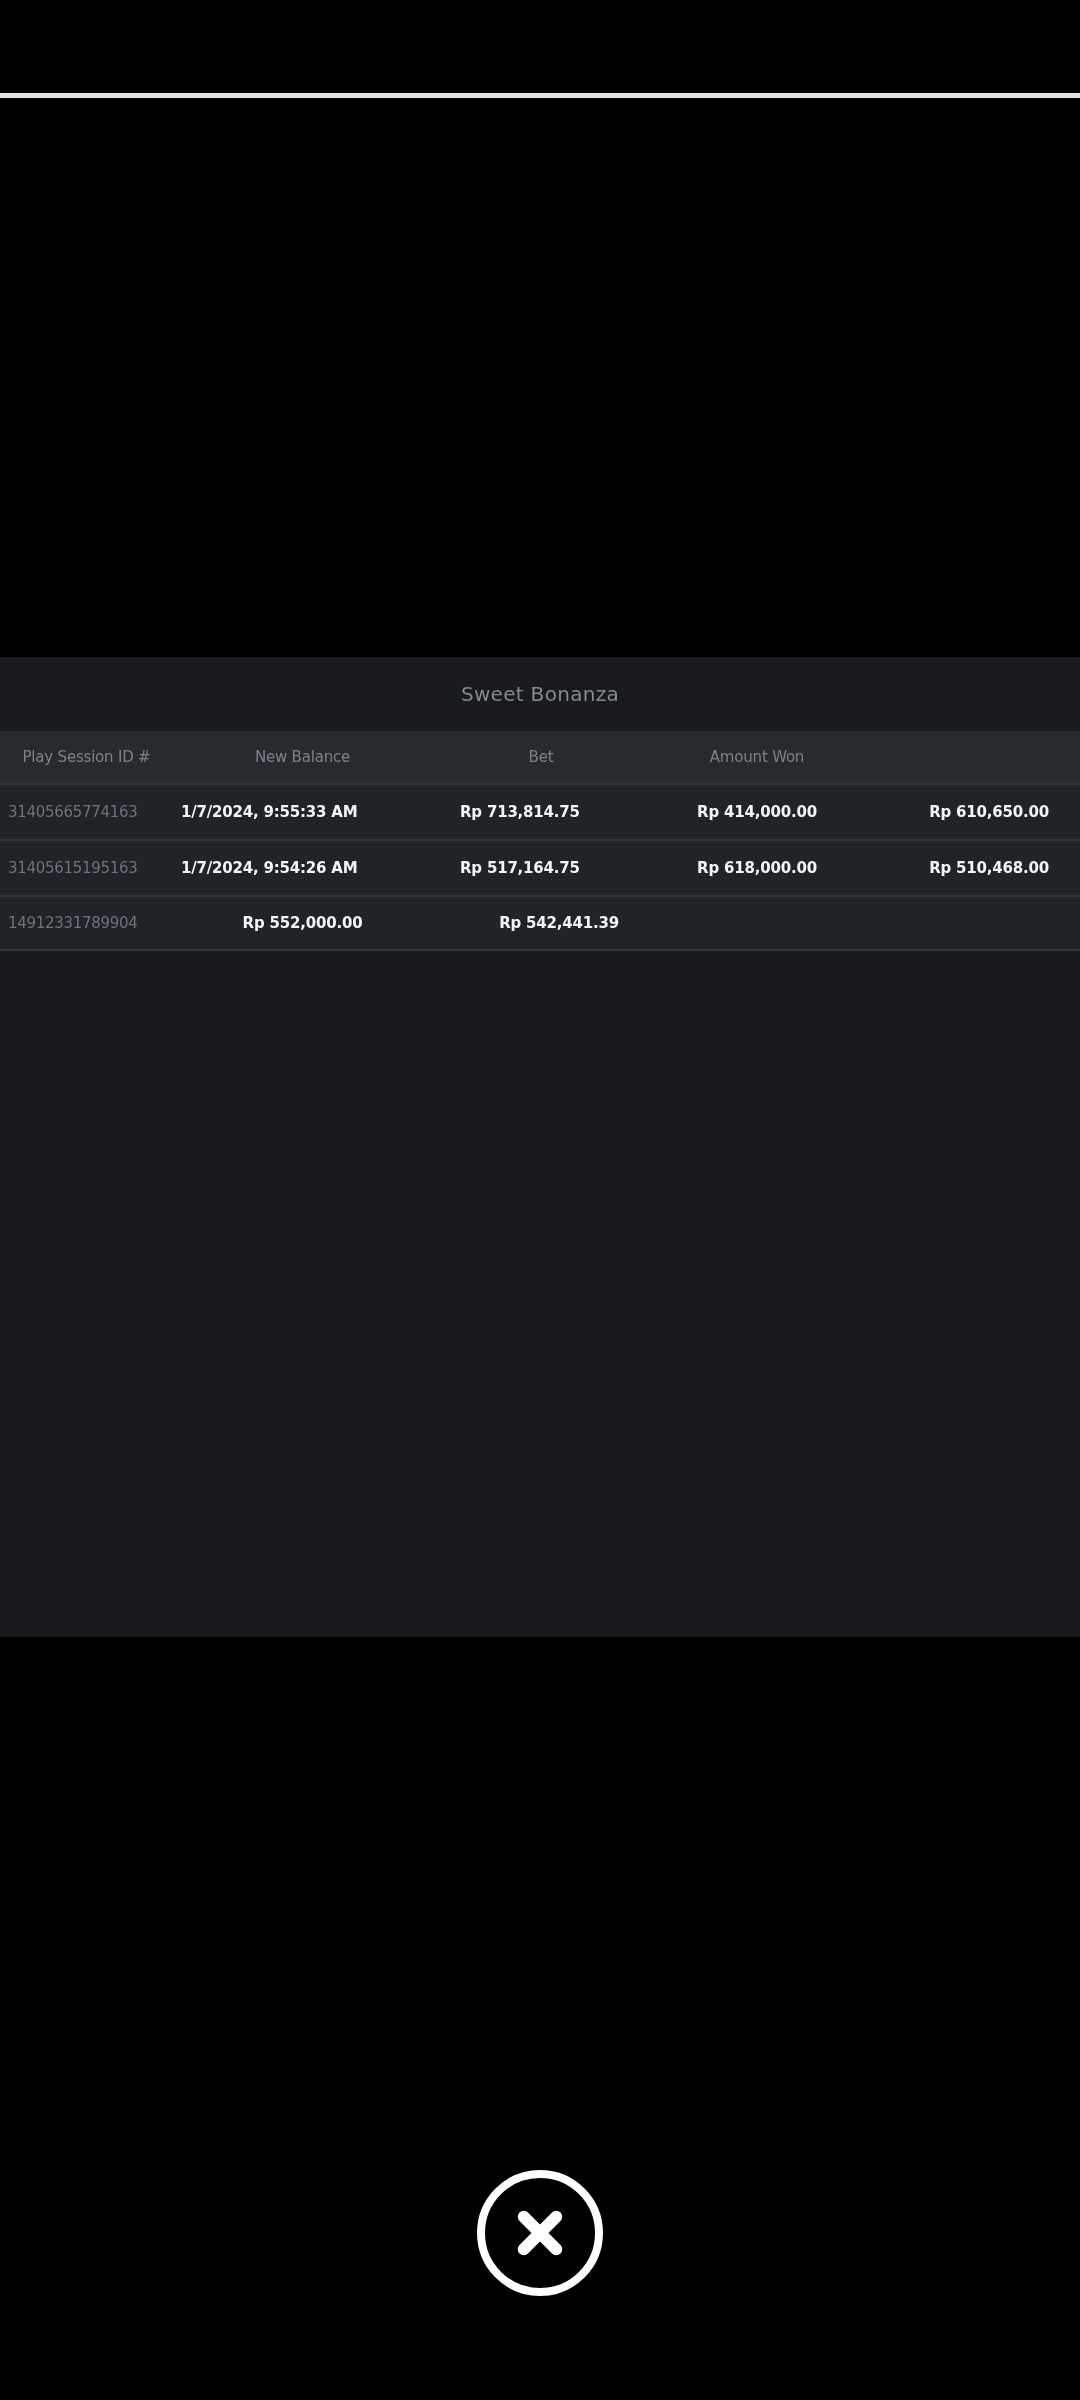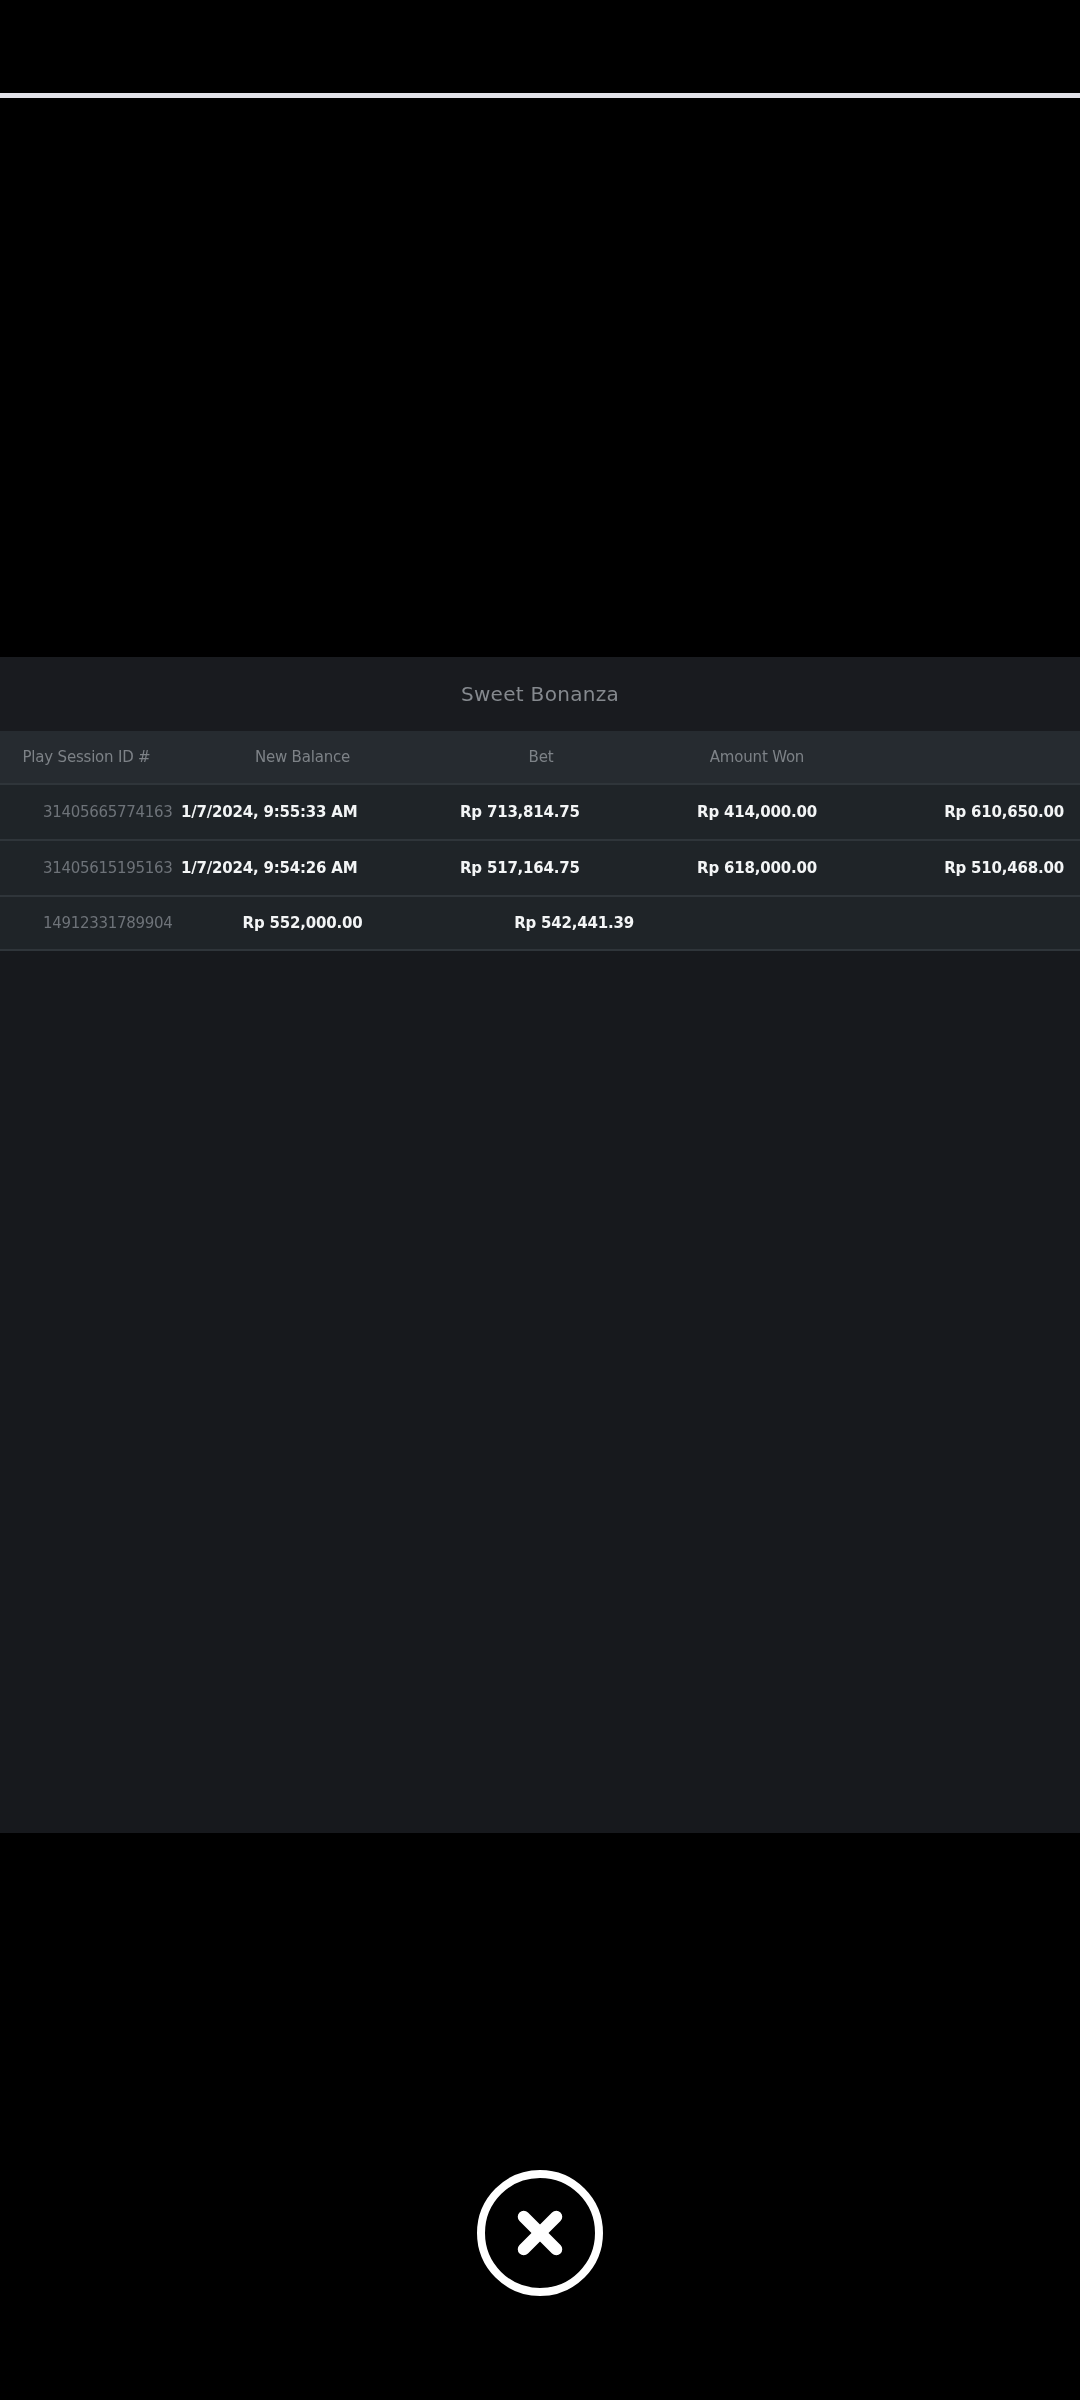--- a/index.html
+++ b/index.html
@@ -24,21 +24,21 @@
     height: 5px;
     background: #e2e2e9;
   }
 
   
   .panel {
     position: absolute;
     top: 657px;
     left: 0;
     width: 1080px;
-    height: 1176px;
+    height: 980px;
     background: #17191d;
   }
 
   .title-bar {
     height: 74px;
     background: #191b1f;
     display: flex;
     align-items: center;
     justify-content: center;
   }
@@ -87,36 +87,35 @@
     align-items: center;
     white-space: nowrap;
     overflow: hidden;
   }
   .cell.c-id {
     color: #6e7379;
     font-weight: 400;
     justify-content: flex-start;
     padding-left: 8px;
     letter-spacing: -0.3px;
-    margin-left: 35px;
   }
   .cell.c-date {
     justify-content: flex-start;
     padding-left: 8px;
   }
   .cell.c-balance {
     justify-content: flex-start;
     padding-left: 28px;
   }
   .cell.c-bet {
     justify-content: center;
   }
   .cell.c-won {
     justify-content: flex-end;
-    padding-right: 16px;
+    padding-right: 31px;
     text-align: right;
   }
 
   
   .close-btn {
     position: absolute;
     top: 2170px;
     left: 477px;
     width: 126px;
     height: 126px;

